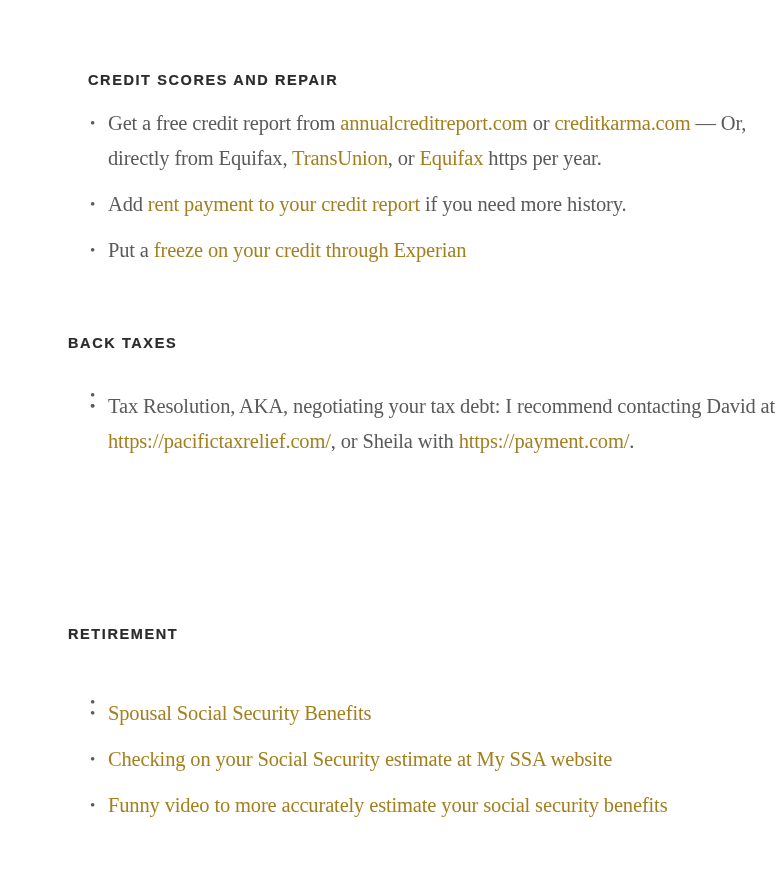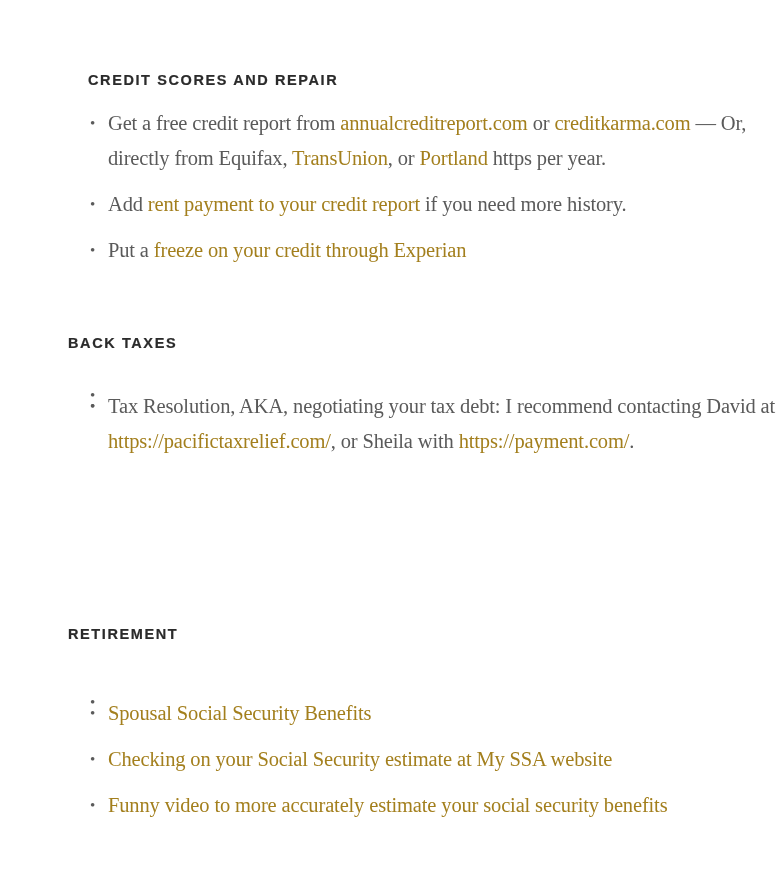--- a/index.html
+++ b/index.html
@@ -50,21 +50,21 @@
     #sec-tax-list { top: 378px; }
     #sec-ret-h { top: 626px; }
     #sec-ret-list { top: 685px; }
   </style>
 </head>
 <body>
 
 <div class="content">
   <h2 class="section-heading" id="sec-credit-h">CREDIT SCORES AND REPAIR</h2>
   <ul class="items" id="sec-credit-list">
-      <li><span class="bullet">•</span><span>Get a free credit report from </span><a class="link" href="#">annualcreditreport.com</a><span> or </span><a class="link" href="#">creditkarma.com</a><span> — Or, directly from Equifax, </span><a class="link" href="#">TransUnion</a><span>, or </span><a class="link" href="#">Portland</a><span> https per year.</span></li>
+      <li><span class="bullet">•</span><span>Get a free credit report from </span><a class="link" href="#">annualcreditreport.com</a><span> or </span><a class="link" href="#">creditkarma.com</a><span> — Or, directly from Equifax, </span><a class="link" href="#">TransUnion</a><span>, or </span><a class="link" href="#">Equifax</a><span> https per year.</span></li>
       <li><span class="bullet">•</span><span>Add </span><a class="link" href="#">rent payment to your credit report</a><span> if you need more history.</span></li>
       <li><span class="bullet">•</span><span>Put a </span><a class="link" href="#">freeze on your credit through Experian</a></li>
     </ul>
 
   <h2 class="section-heading" id="sec-tax-h">BACK TAXES</h2>
   <ul class="items" id="sec-tax-list">
       <li><span class="bullet">•</span></li>
       <li><span class="bullet">•</span></li>
       <li><span class="bullet">•</span><span>Tax Resolution, AKA, negotiating your tax debt: I recommend contacting David at </span><a class="link" href="#">https://pacifictaxrelief.com/</a><span>, or Sheila with </span><a class="link" href="#">https://payment.com/</a><span>.</span></li>
     </ul>

